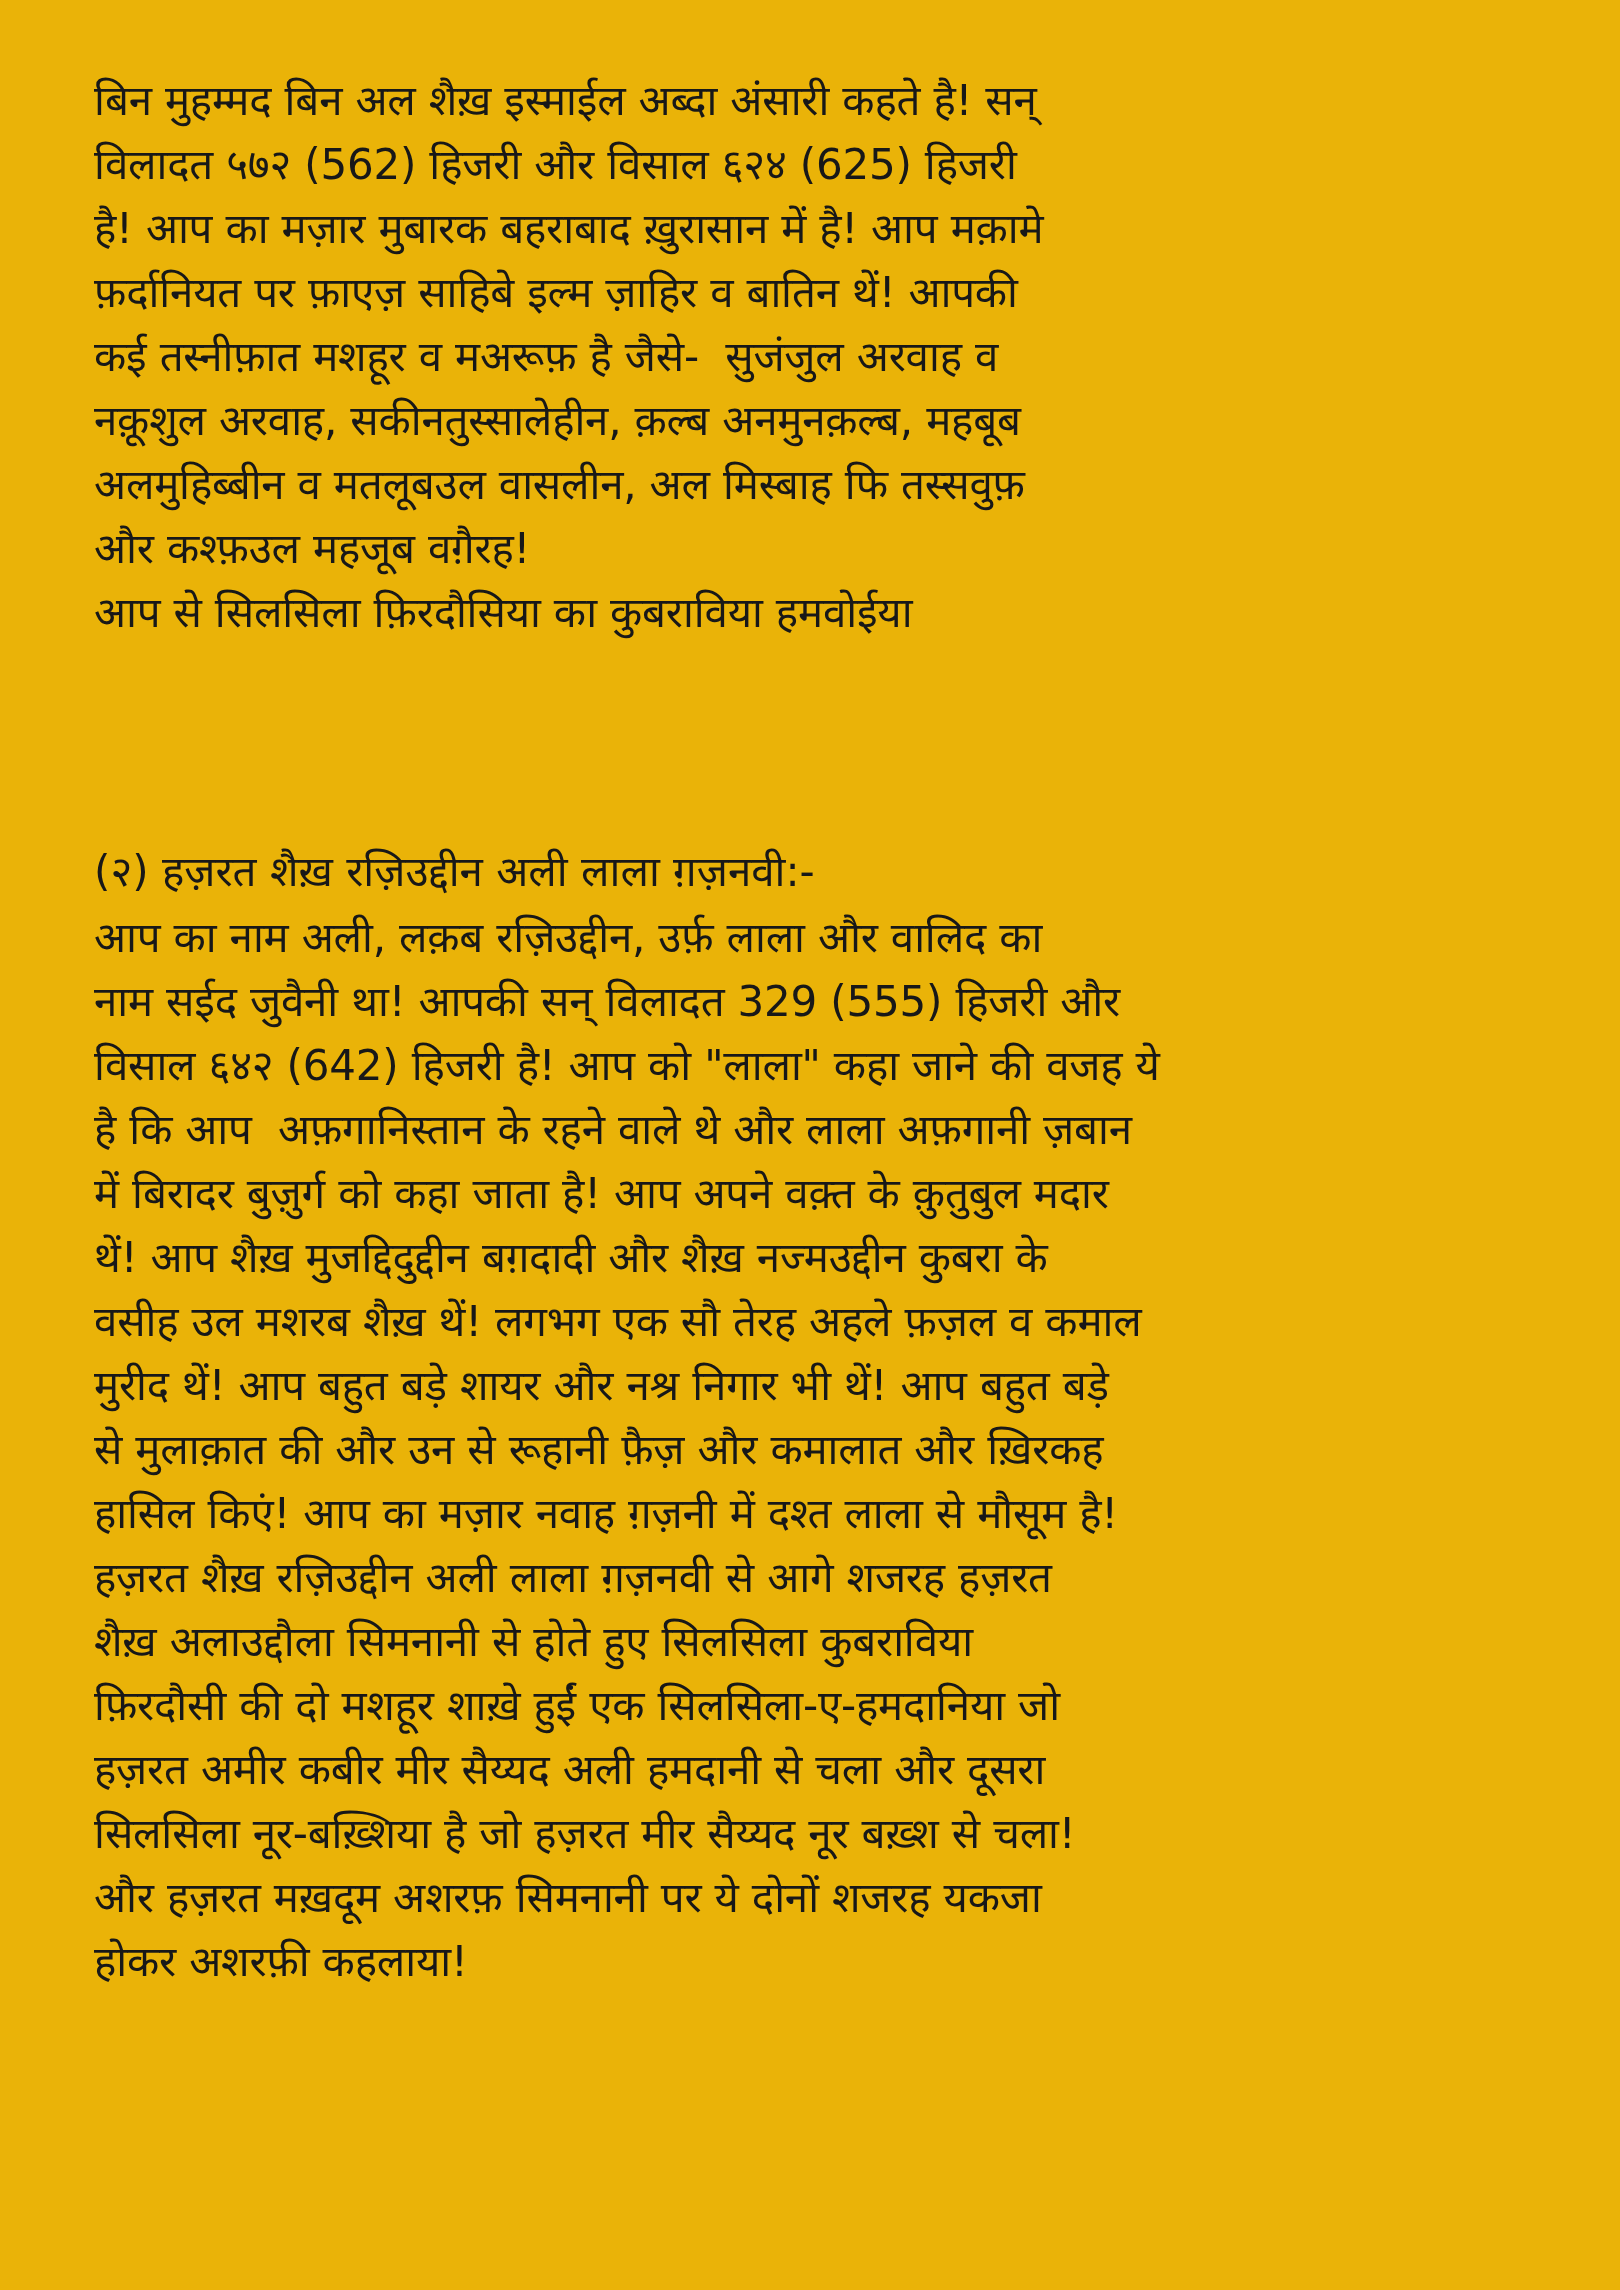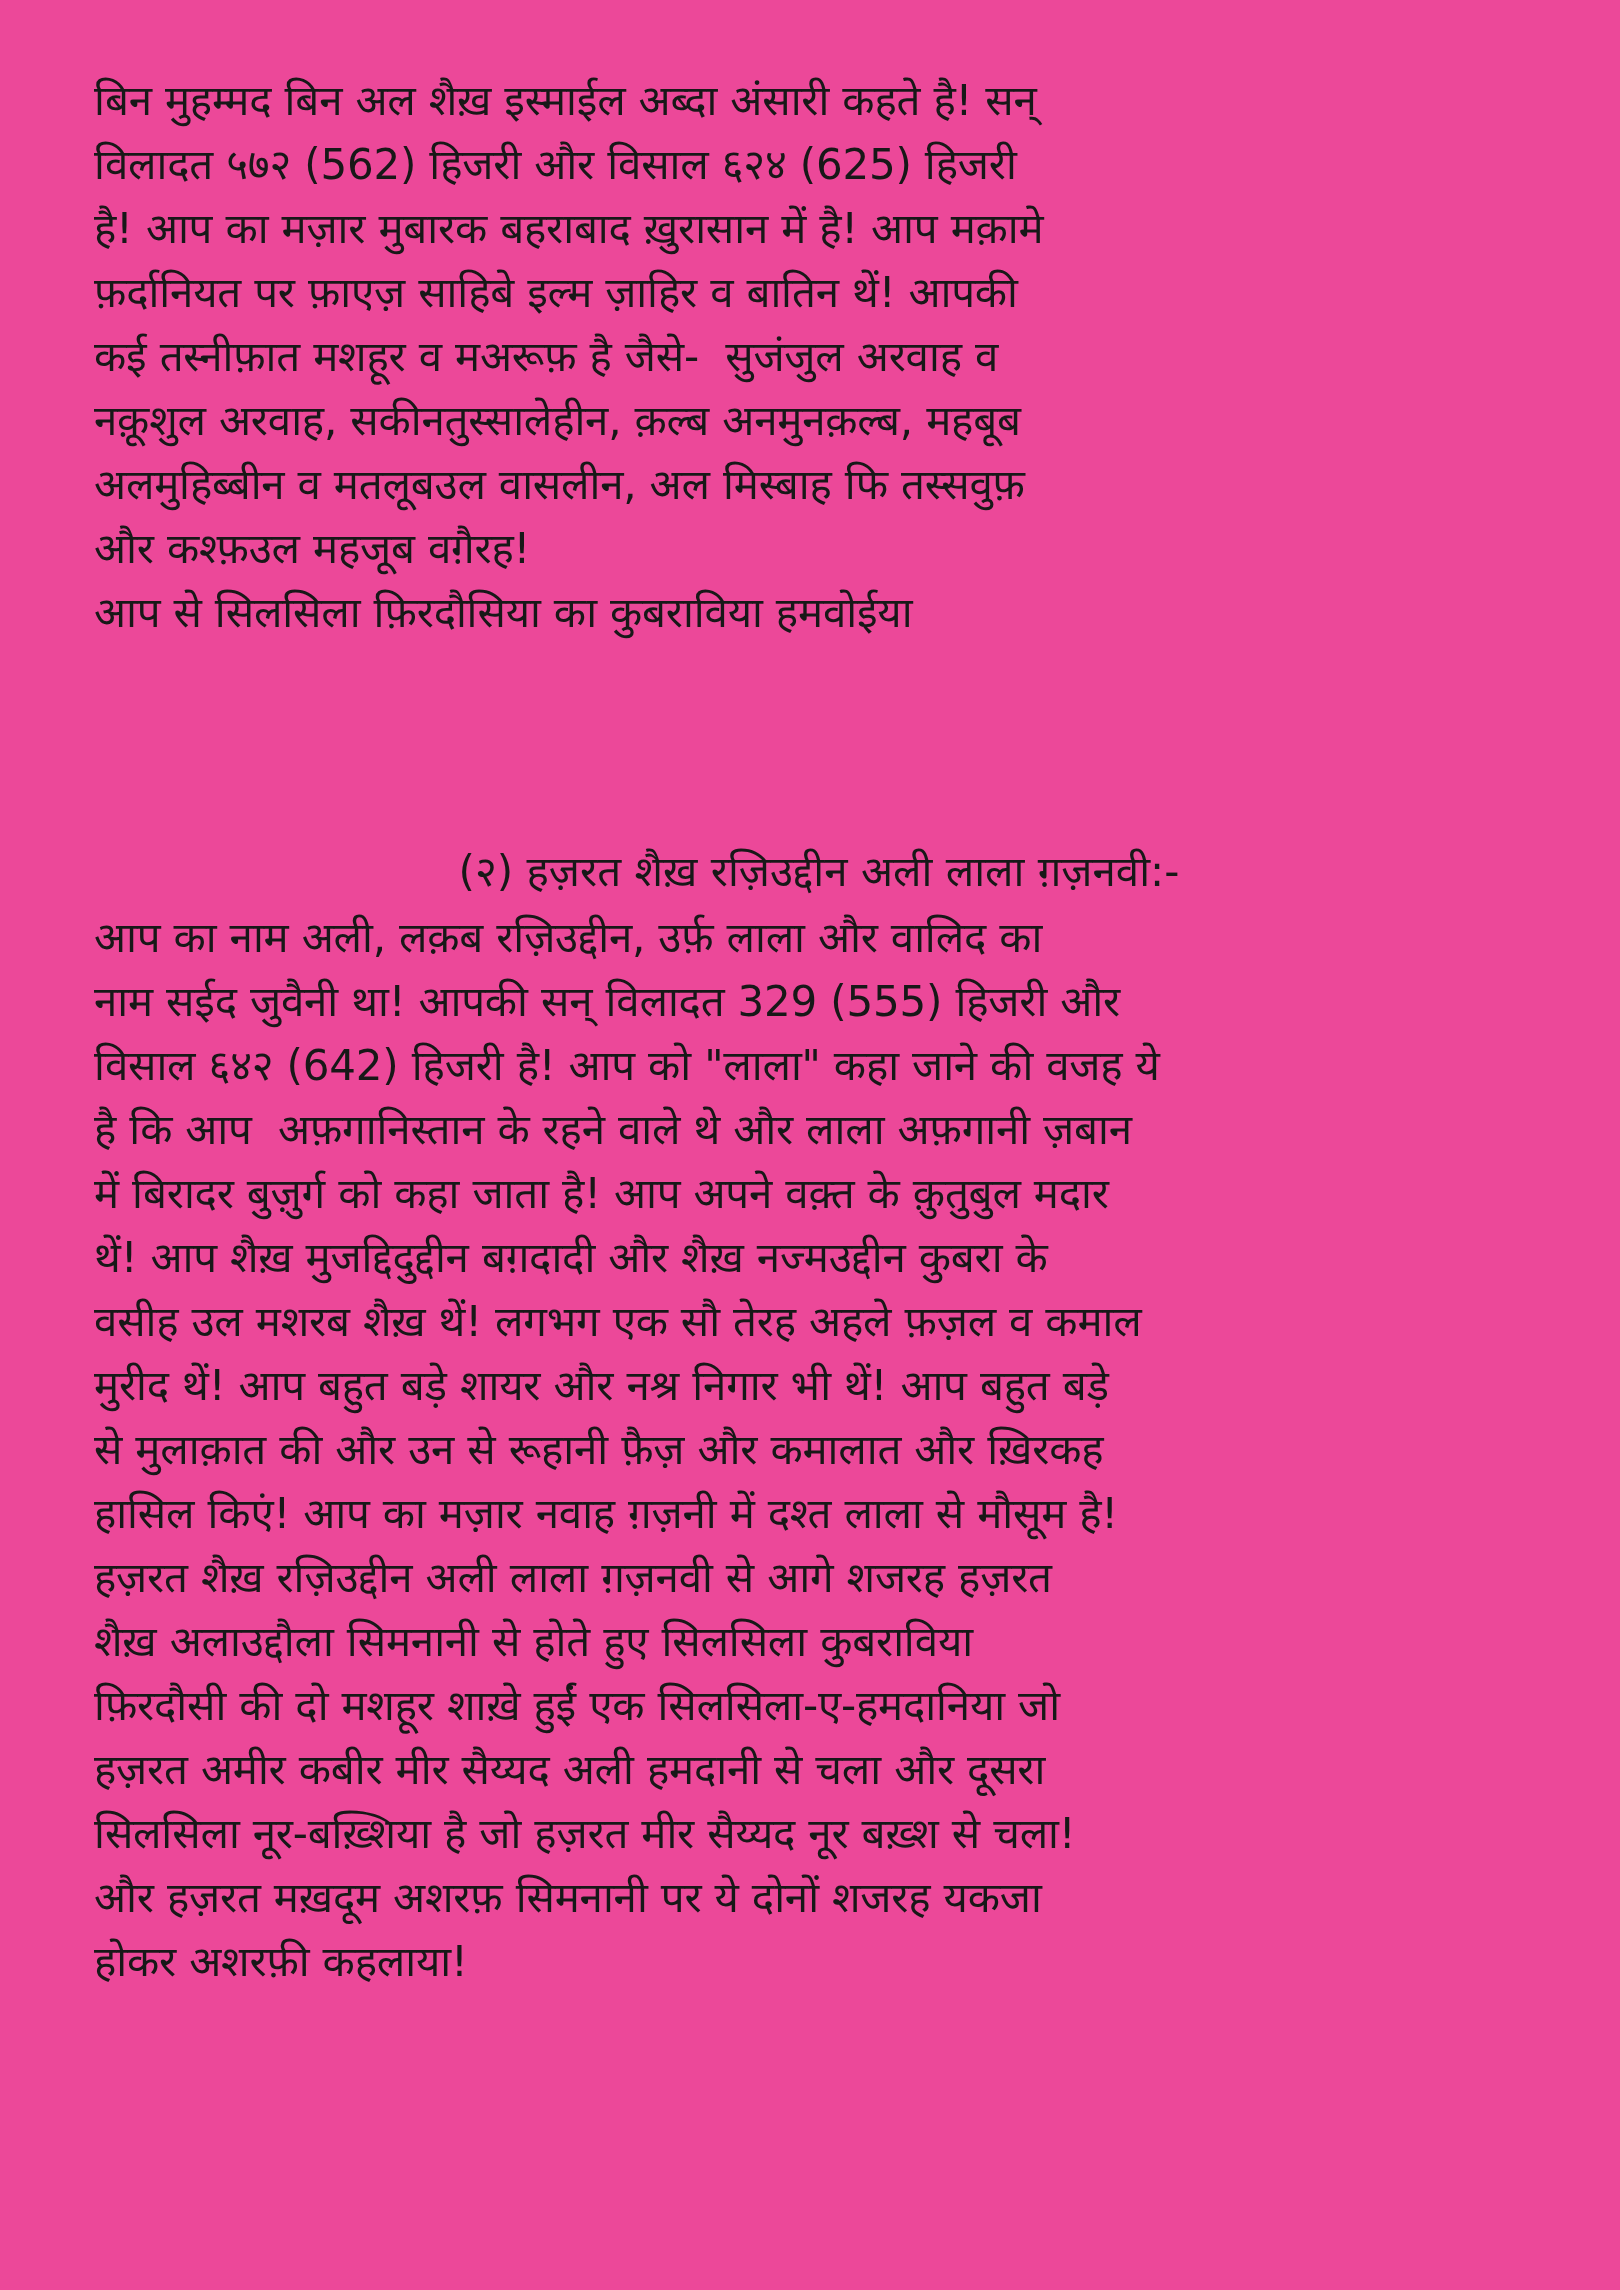--- a/index.html
+++ b/index.html
@@ -13,21 +13,21 @@
     height: 2291px;
     font-family: "Liberation Serif", "DejaVu Serif", serif;
     color: #1a1a1a;
     -webkit-font-smoothing: antialiased;
   }
   .page {
     position: relative;
     box-sizing: border-box;
     width: 1620px;
     height: 2291px;
-    background: #ec4899;
+    background: #eab308;
     padding: 69px 76px 59px 94px;
     overflow: hidden;
   }
   .doc-body {
     display: block;
   }
   .para {
     margin: 0;
     padding: 0;
   }
@@ -44,21 +44,20 @@
   .para-gap-large {
     height: 192px;
   }
   .heading-line {
     display: block;
     font-family: "DejaVu Sans", "Liberation Sans", sans-serif;
     font-size: 42px;
     line-height: 69px;
     white-space: pre-wrap;
     color: #181818;
-    text-align: center;
   }
   .block-tail {
     height: 0px;
   }
 </style>
 </head>
 <body>
 
 <div class="page">
   <div class="doc-body">

